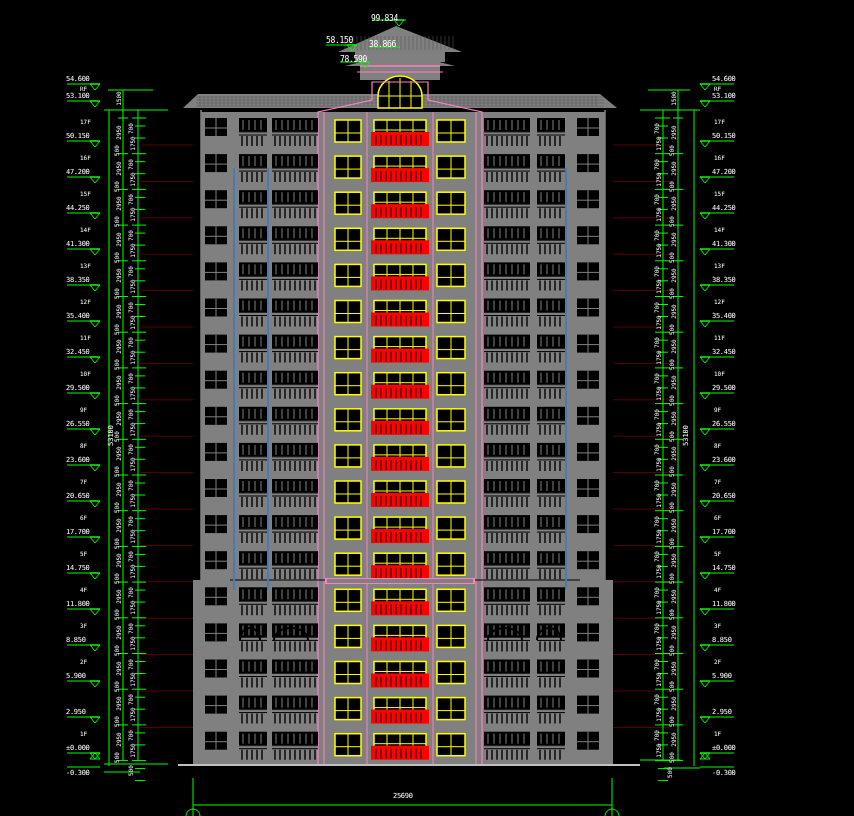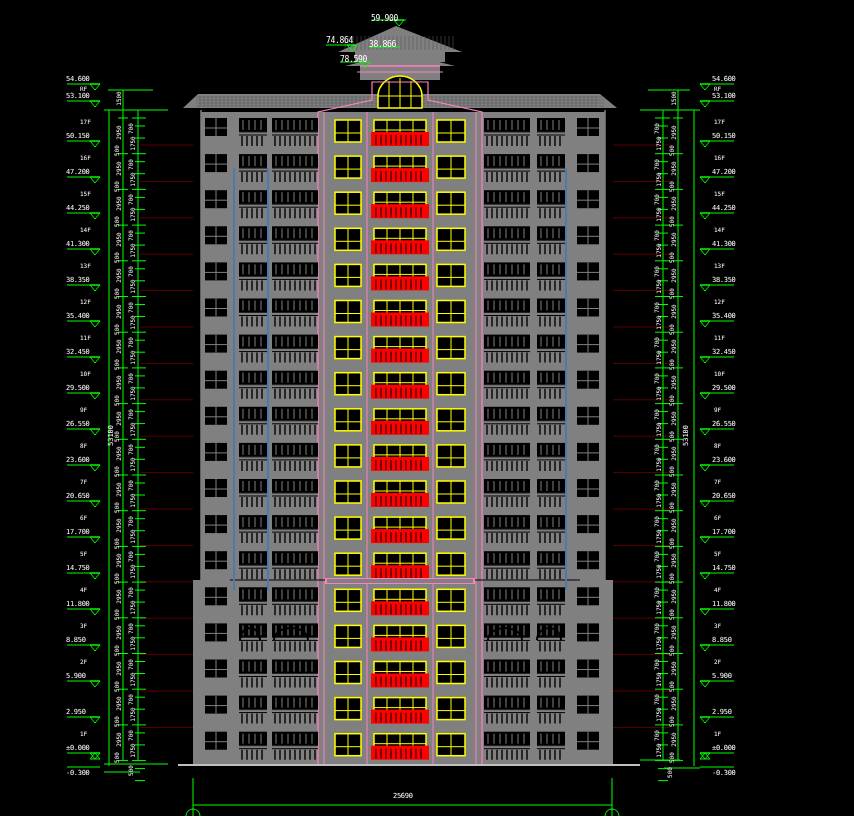--- a/index.html
+++ b/index.html
@@ -2172,22 +2172,22 @@
     <div class="lbl" style="left: 712px; top: 636px; font-size: 7px;">8.850</div>
     <div class="flr" style="left: 714px; top: 623px;">3F</div>
     <div class="lbl" style="left: 712px; top: 672px; font-size: 7px;">5.900</div>
     <div class="flr" style="left: 714px; top: 659px;">2F</div>
     <div class="lbl" style="left: 712px; top: 708px; font-size: 7px;">2.950</div>
     <div class="lbl" style="left: 712px; top: 744px; font-size: 7px;">±0.000</div>
     <div class="flr" style="left: 714px; top: 731px;">1F</div>
     <div class="lbl" style="left: 712px; top: 769px; font-size: 7px;">-0.300</div>
   </div>
 
-<div class="lbl" style="left:371px;top:15px;">59.900</div>
-<div class="lbl" style="left:326px;top:37px;">74.864</div>
+<div class="lbl" style="left:371px;top:15px;">99.834</div>
+<div class="lbl" style="left:326px;top:37px;">58.150</div>
 <div class="lbl" style="left:369px;top:41px;">38.866</div>
 <div class="lbl" style="left:340px;top:56px;">78.590</div>
 
 <div class="lbl" style="left:393px;top:792px;font-size:7px;">25690</div>
 
 <div class="vdim" style="left:101px;top:432px;">53100</div>
 <div class="vdim" style="left:676px;top:432px;">53100</div>
 
 <div class="vdim" style="left: 111px; top: 95px; font-size: 6px;">1500</div>
 <div class="vdim" style="left: 666px; top: 95px; font-size: 6px;">1500</div>

